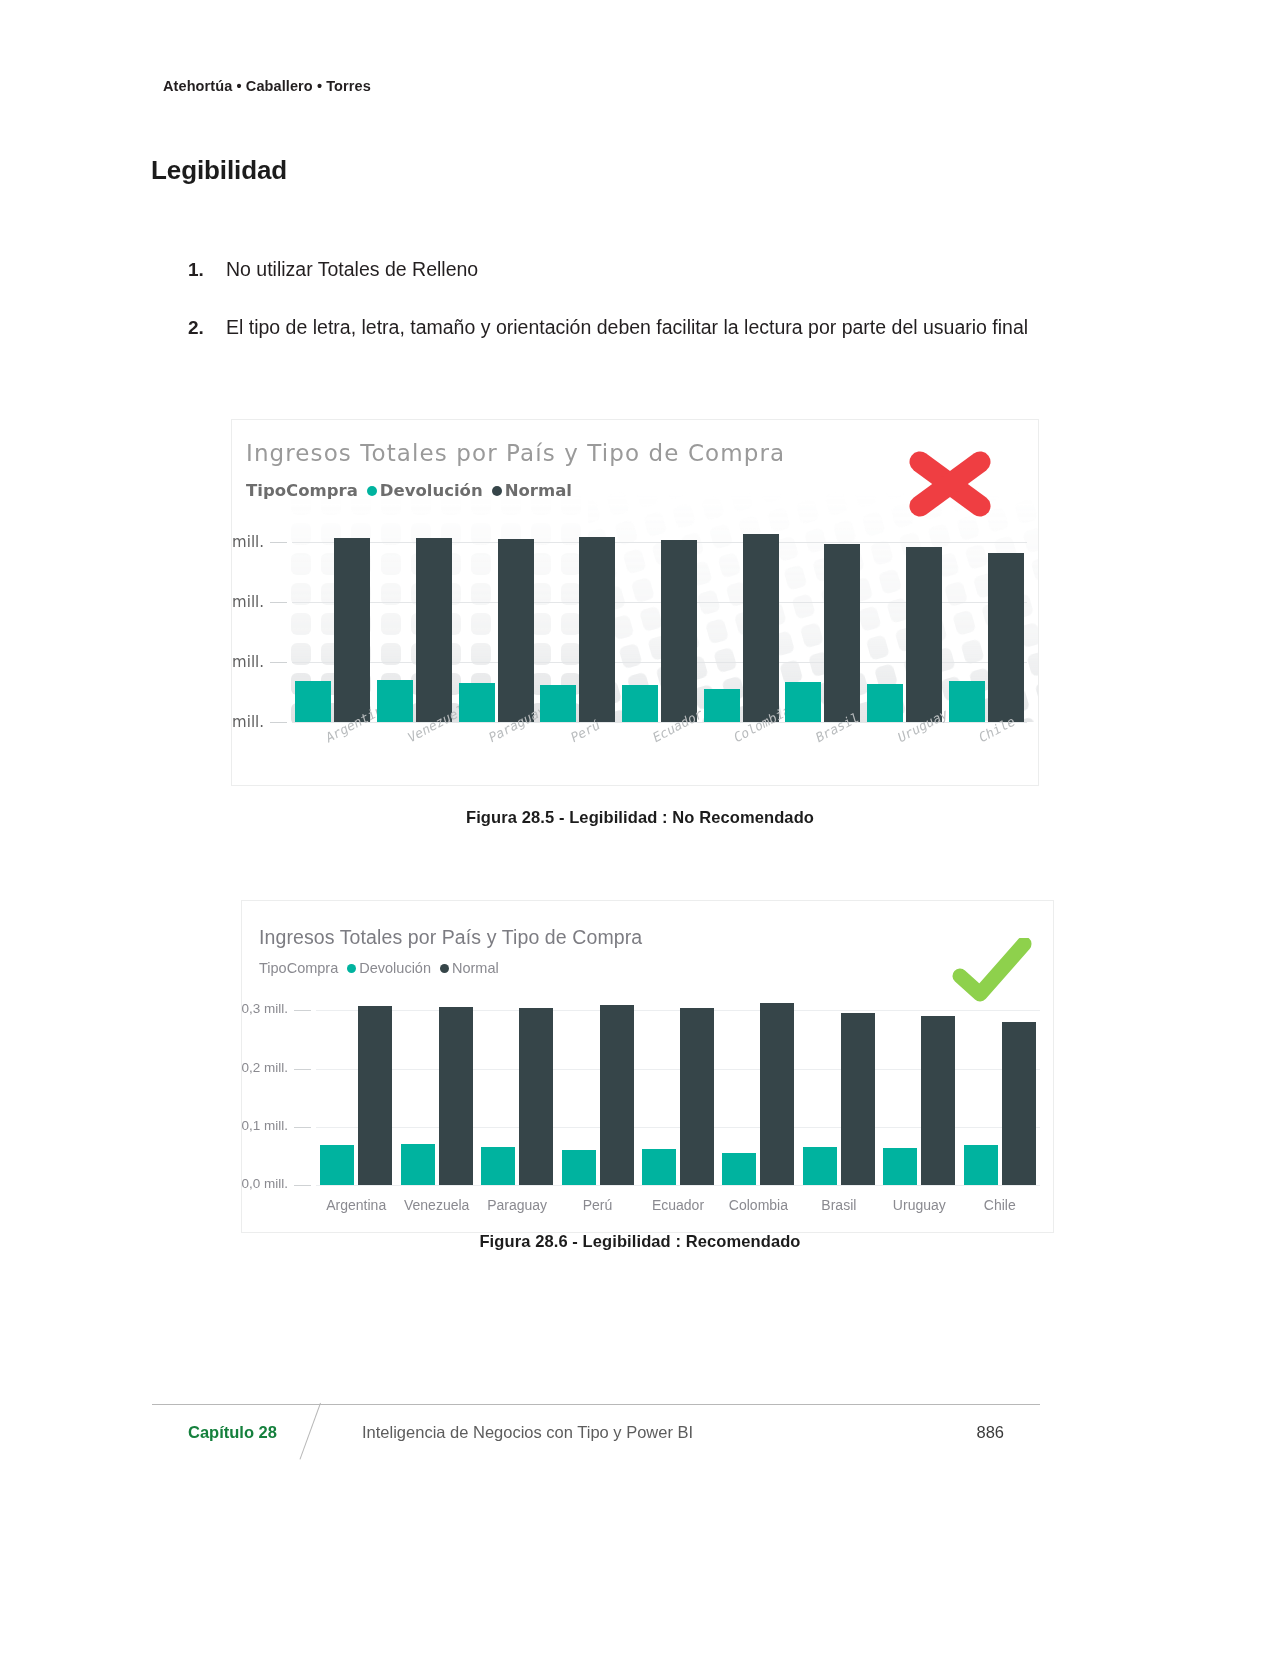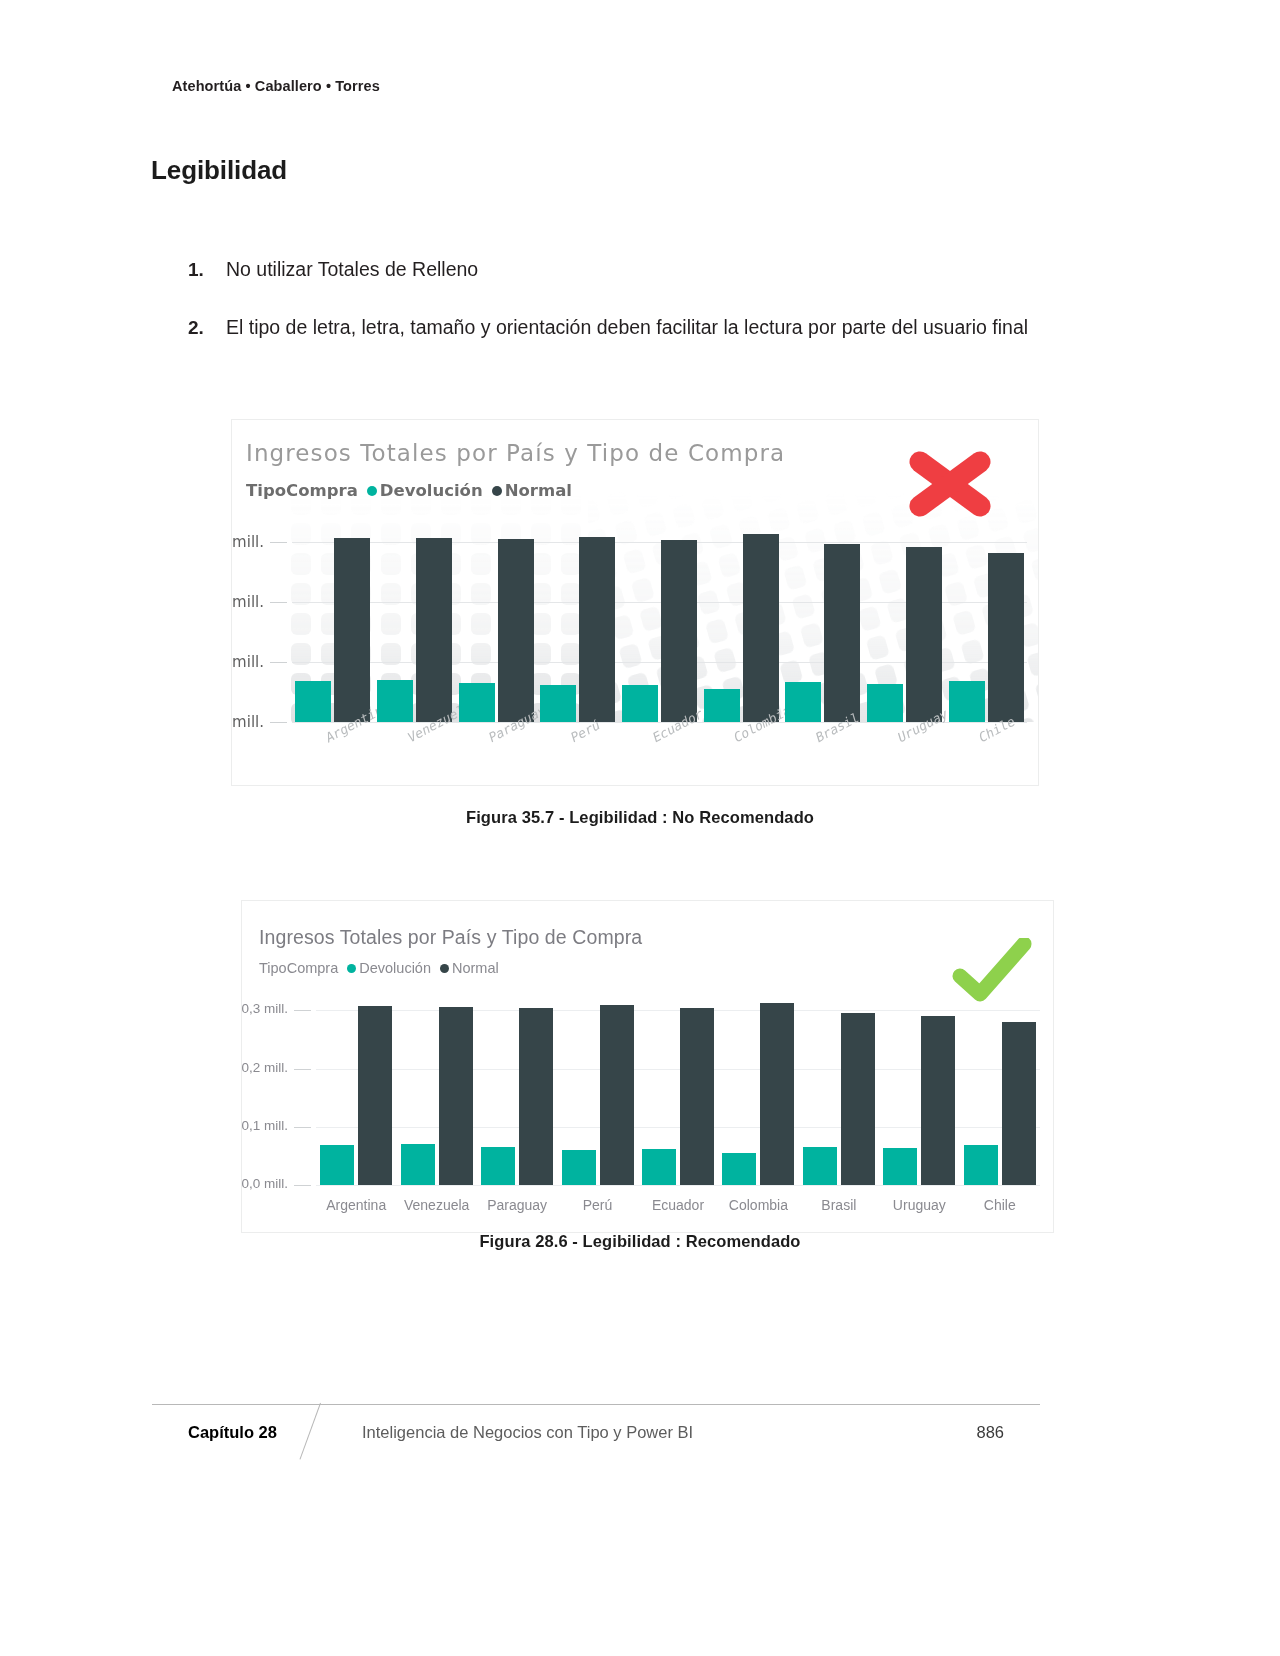--- a/index.html
+++ b/index.html
@@ -15,21 +15,21 @@
   }
 
   .page {
     position: absolute;
     inset: 0;
   }
 
   
   .running-head {
     position: absolute;
-    left: 172px;
+    left: 163px;
     top: 78px;
     font-size: 14.5px;
     font-weight: 600;
     letter-spacing: .1px;
     color: #231f20;
     white-space: nowrap;
   }
 
   
   .section-title {
@@ -212,21 +212,21 @@
   .footer {
     position: absolute;
     left: 152px; top: 1405px;
     width: 888px; height: 58px;
   }
   .footer-chapter {
     position: absolute;
     left: 36px; top: 18px;
     font-size: 16.5px;
     font-weight: 700;
-    color: #000000;
+    color: #15803d;
     white-space: nowrap;
   }
   .footer-sep {
     position: absolute;
     left: 168px; top: -2px;
     width: 1px; height: 60px;
     background: #b8b8b8;
     transform: rotate(20deg);
     transform-origin: top center;
   }
@@ -348,21 +348,21 @@
       </div>
   </div>
 
   <svg class="mark cross" viewBox="0 0 94 72" aria-hidden="true">
     <g stroke="#ef3e42" stroke-width="21" stroke-linecap="round">
       <line x1="17" y1="14" x2="77" y2="58"></line>
       <line x1="77" y1="14" x2="17" y2="58"></line>
     </g>
   </svg>
 
-  <div class="caption c1">Figura 35.7 -  Legibilidad : No Recomendado</div>
+  <div class="caption c1">Figura 28.5 -  Legibilidad : No Recomendado</div>
 
   <div class="chart-card good">
 
     <div class="ch-title">Ingresos Totales por País y Tipo de Compra</div>
 
     <div class="ch-legend">
       <span class="lg-title">TipoCompra</span>
       <span class="lg-item">
         <span class="lg-dot" style="background:#00b39f"></span>
         <span>Devolución</span>

